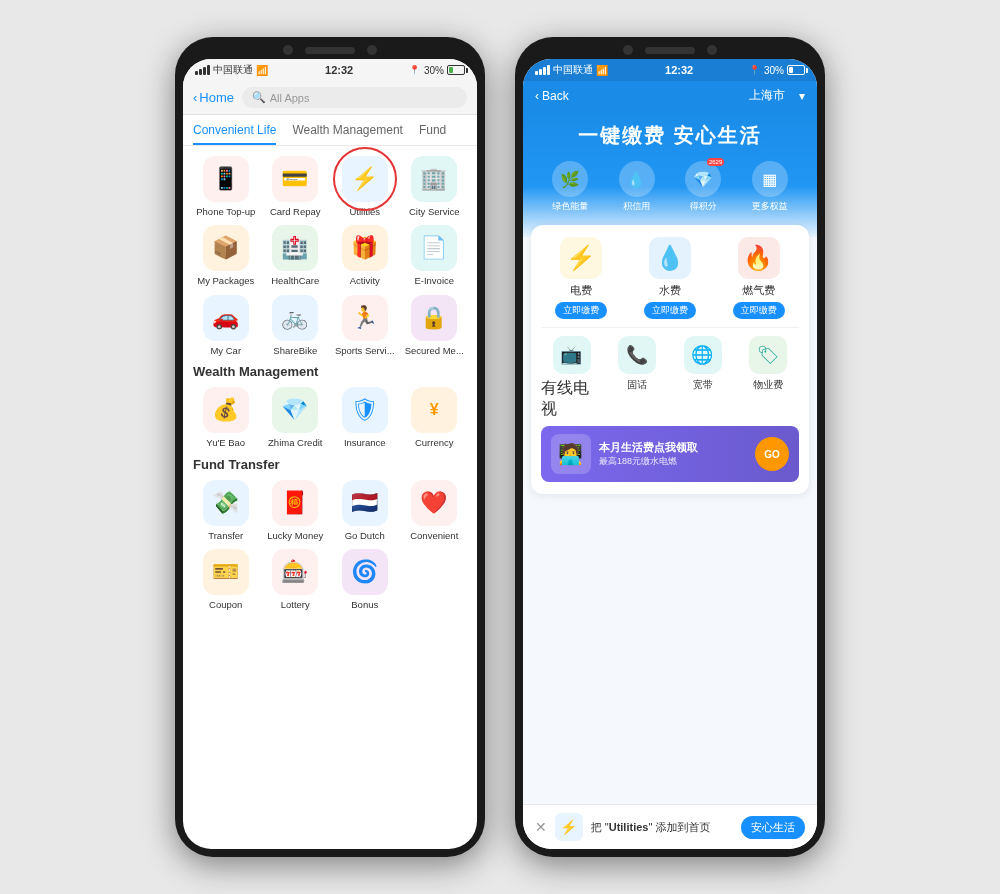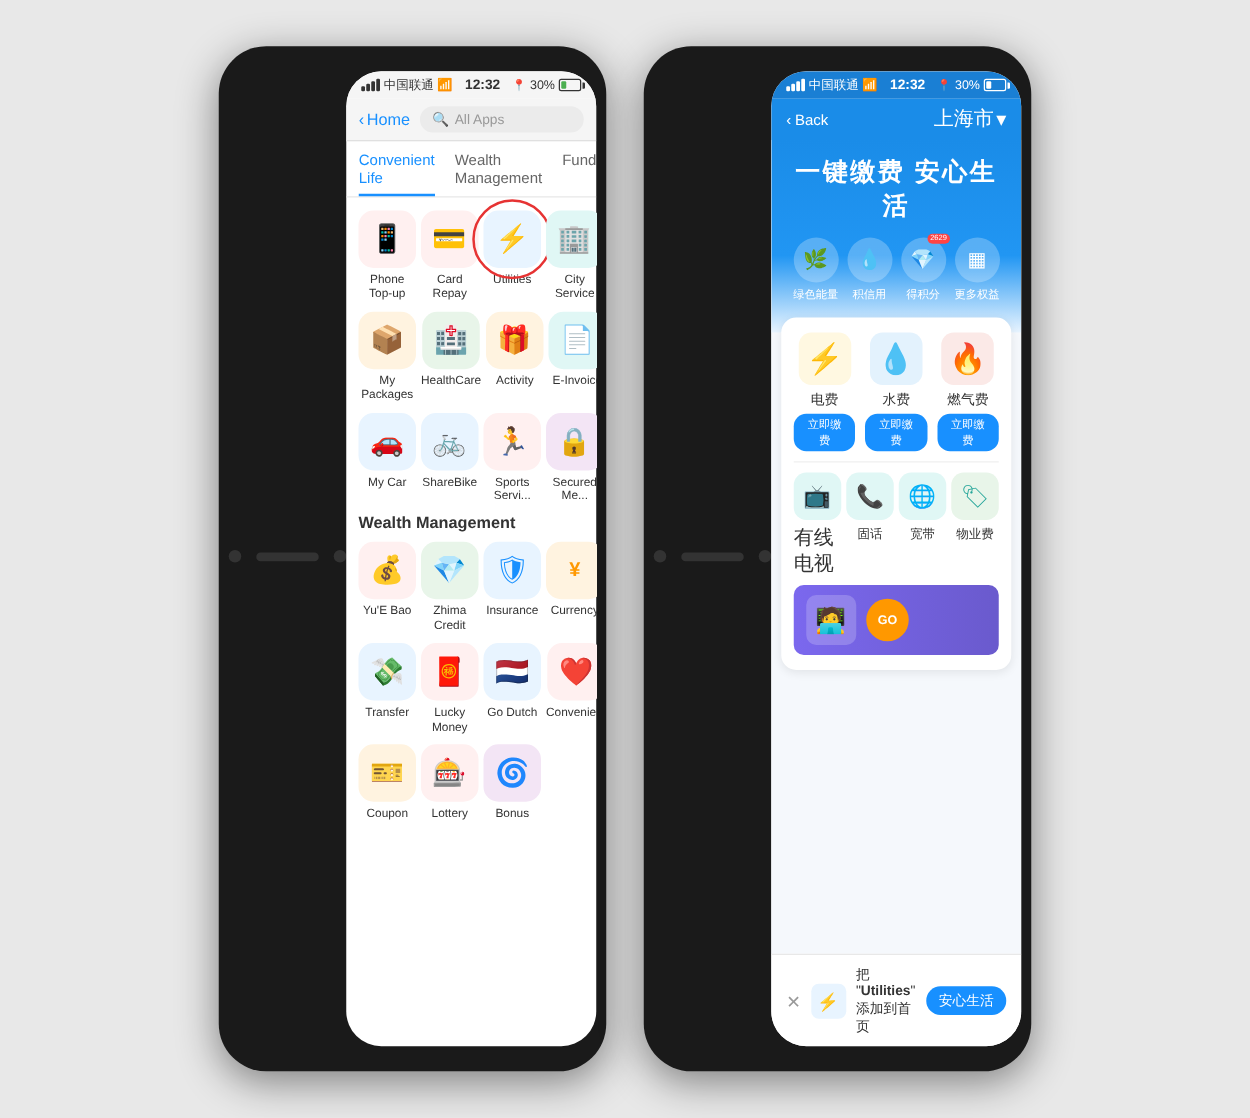--- a/index.html
+++ b/index.html
@@ -13,24 +13,24 @@
       gap: 30px;
       font-family: -apple-system, 'PingFang SC', 'Helvetica Neue', Arial, sans-serif;
     }
 
     
     .phone {
       width: 310px;
       height: 820px;
       background: #1a1a1a;
       border-radius: 38px;
-      padding: 20px 8px;
+      padding: 8px 8px;
       box-shadow: 0 8px 32px rgba(0,0,0,0.45);
       display: flex;
-      flex-direction: row;
+      flex-direction: column;
       position: relative;
     }
     .phone-top-bar {
       display: flex;
       justify-content: center;
       align-items: center;
       margin-bottom: 4px;
       gap: 12px;
     }
     .phone-camera {
@@ -204,22 +204,22 @@
       align-items: center;
       padding: 6px 12px;
     }
     .back-btn-2 {
       color: #fff;
       font-size: 12px;
       display: flex; align-items: center; gap: 3px;
     }
     .city-select {
       color: #fff;
-      font-size: 16px;
-      display: flex; align-items: center; gap: 2px;
+      font-size: 12px;
+      display: flex; align-items: center; gap: 14px;
     }
 
     .banner-section {
       background: linear-gradient(180deg, #1a8ce8 0%, #2196f3 60%, #e8f4ff 100%);
       padding: 12px 14px 20px;
     }
     .banner-title {
       color: #fff;
       font-size: 20px;
       font-weight: 700;
@@ -542,20 +542,21 @@
           <span class="app-name">Insurance</span>
         </div>
         <div class="app-item">
           <div class="app-icon-wrap icon-orange" style="font-size:16px;font-weight:700">
               <span>¥</span>
             </div>
           <span class="app-name">Currency</span>
         </div>
       </div>
 
+      <div class="section-label">Fund Transfer</div>
       <div class="app-grid">
         <div class="app-item">
           <div class="app-icon-wrap icon-blue">
               <span>💸</span>
             </div>
           <span class="app-name">Transfer</span>
         </div>
         <div class="app-item">
           <div class="app-icon-wrap icon-red">
               <span>🧧</span>
@@ -726,20 +727,24 @@
             <div class="utility-icon" style="background:#e8f5e9;width:38px;height:38px;font-size:18px">
               <span style="color:#26a69a">🏷</span>
             </div>
             <span class="utility-name" style="font-size:10px">物业费</span>
           </div>
         </div>
 
 
         <div class="promo-banner">
           <div class="promo-figure">🧑‍💻</div>
+          <div class="promo-text">
+            <div class="promo-title">本月生活费点我领取</div>
+            <div class="promo-sub">最高188元缴水电燃</div>
+          </div>
           <div class="promo-btn">GO</div>
         </div>
       </div>
     </div>
 
     <div class="add-toast">
       <span class="toast-close">✕</span>
       <div class="toast-icon">⚡</div>
       <div class="toast-text">
         把 "<span>Utilities</span>" 添加到首页

